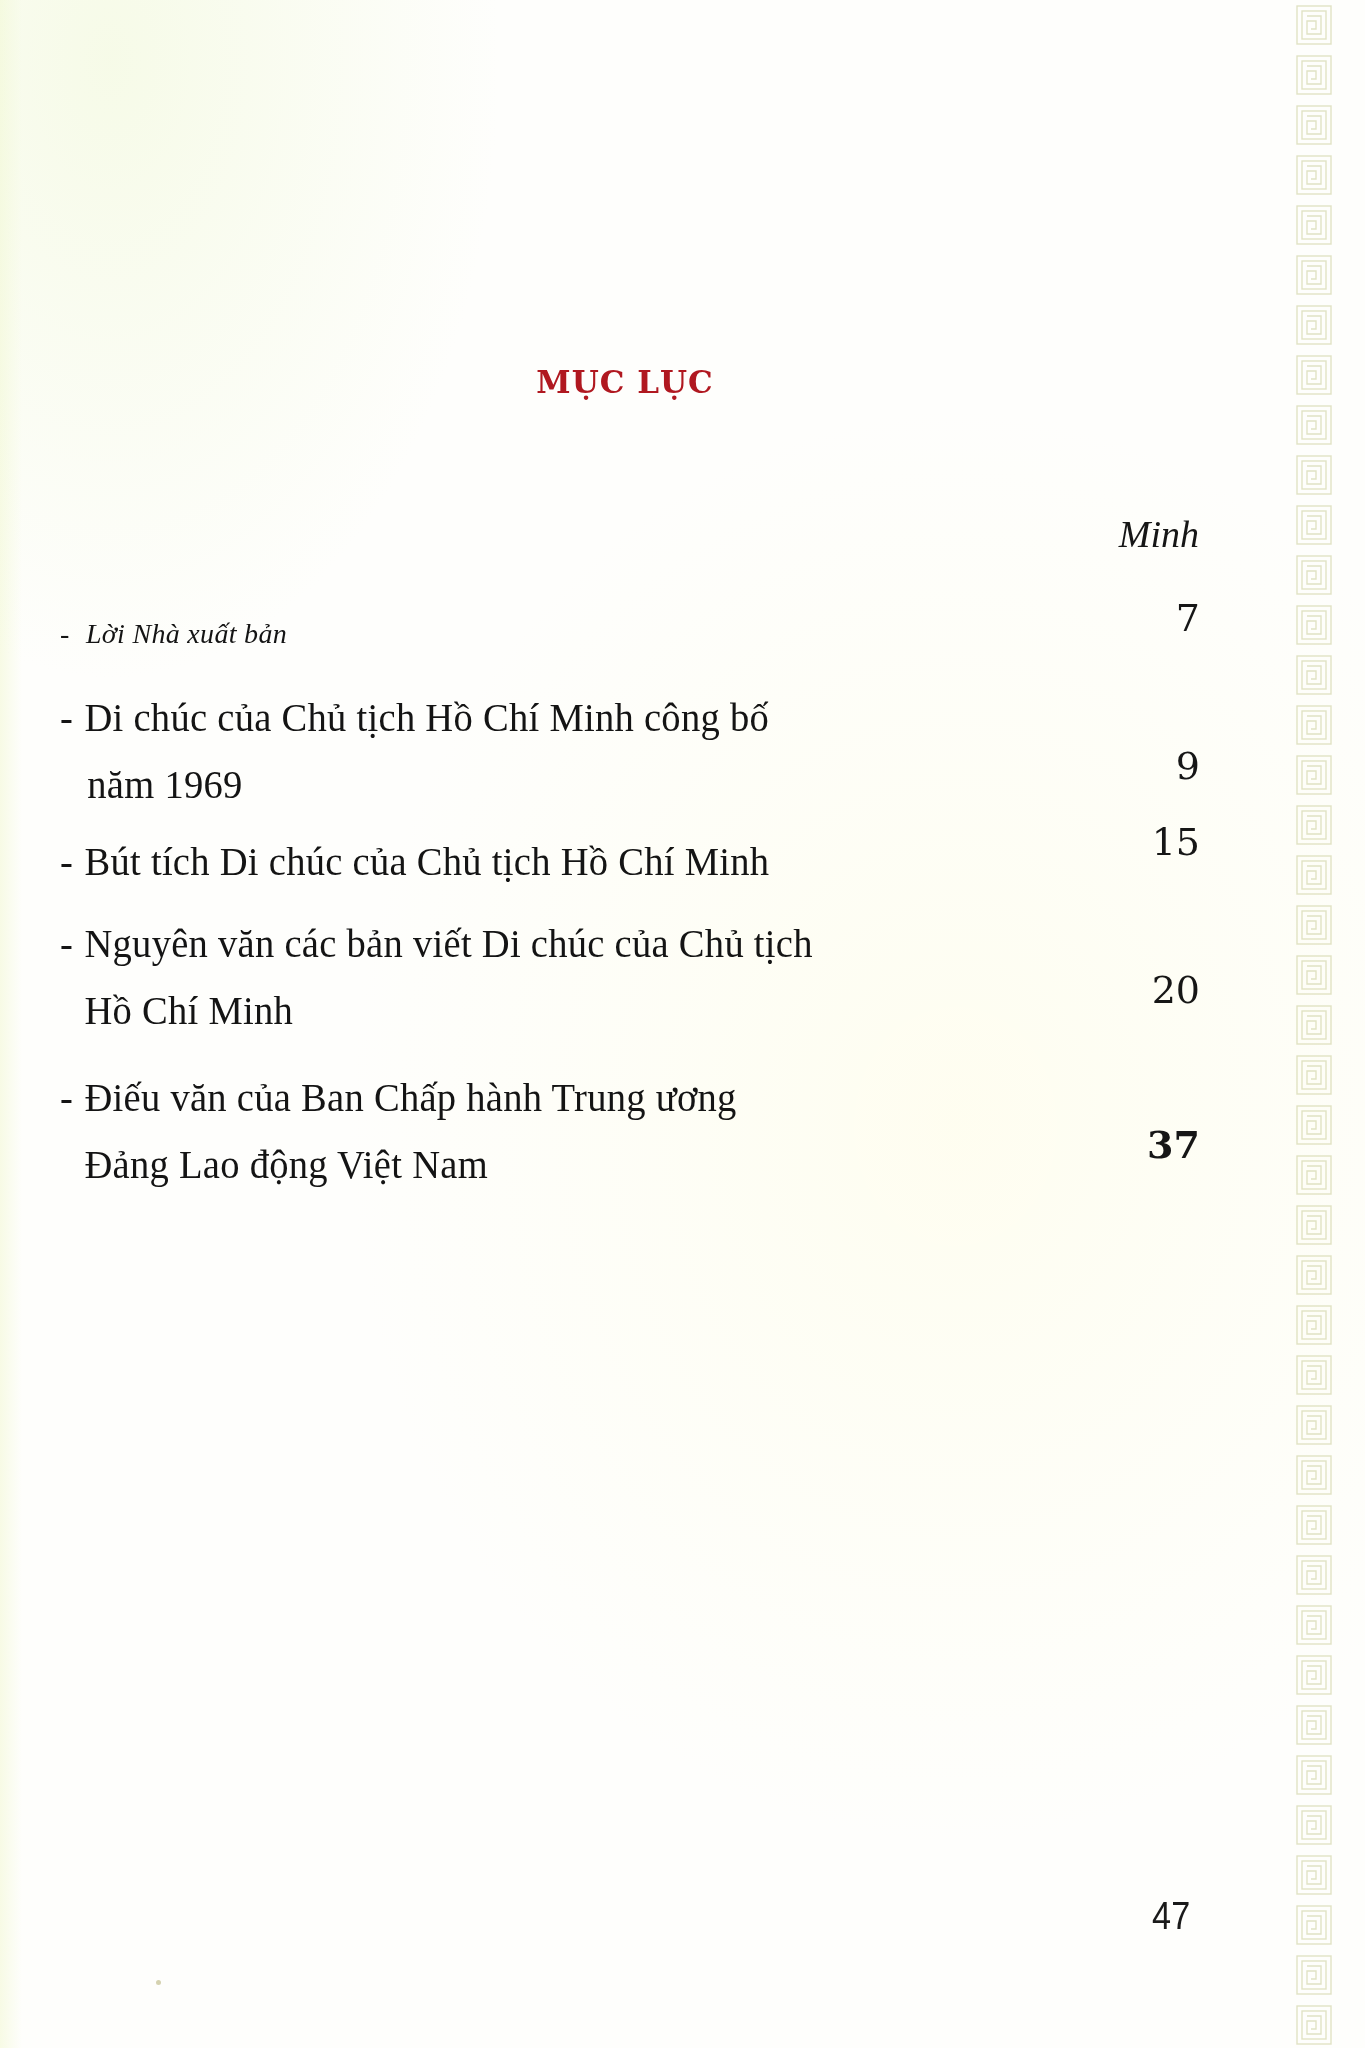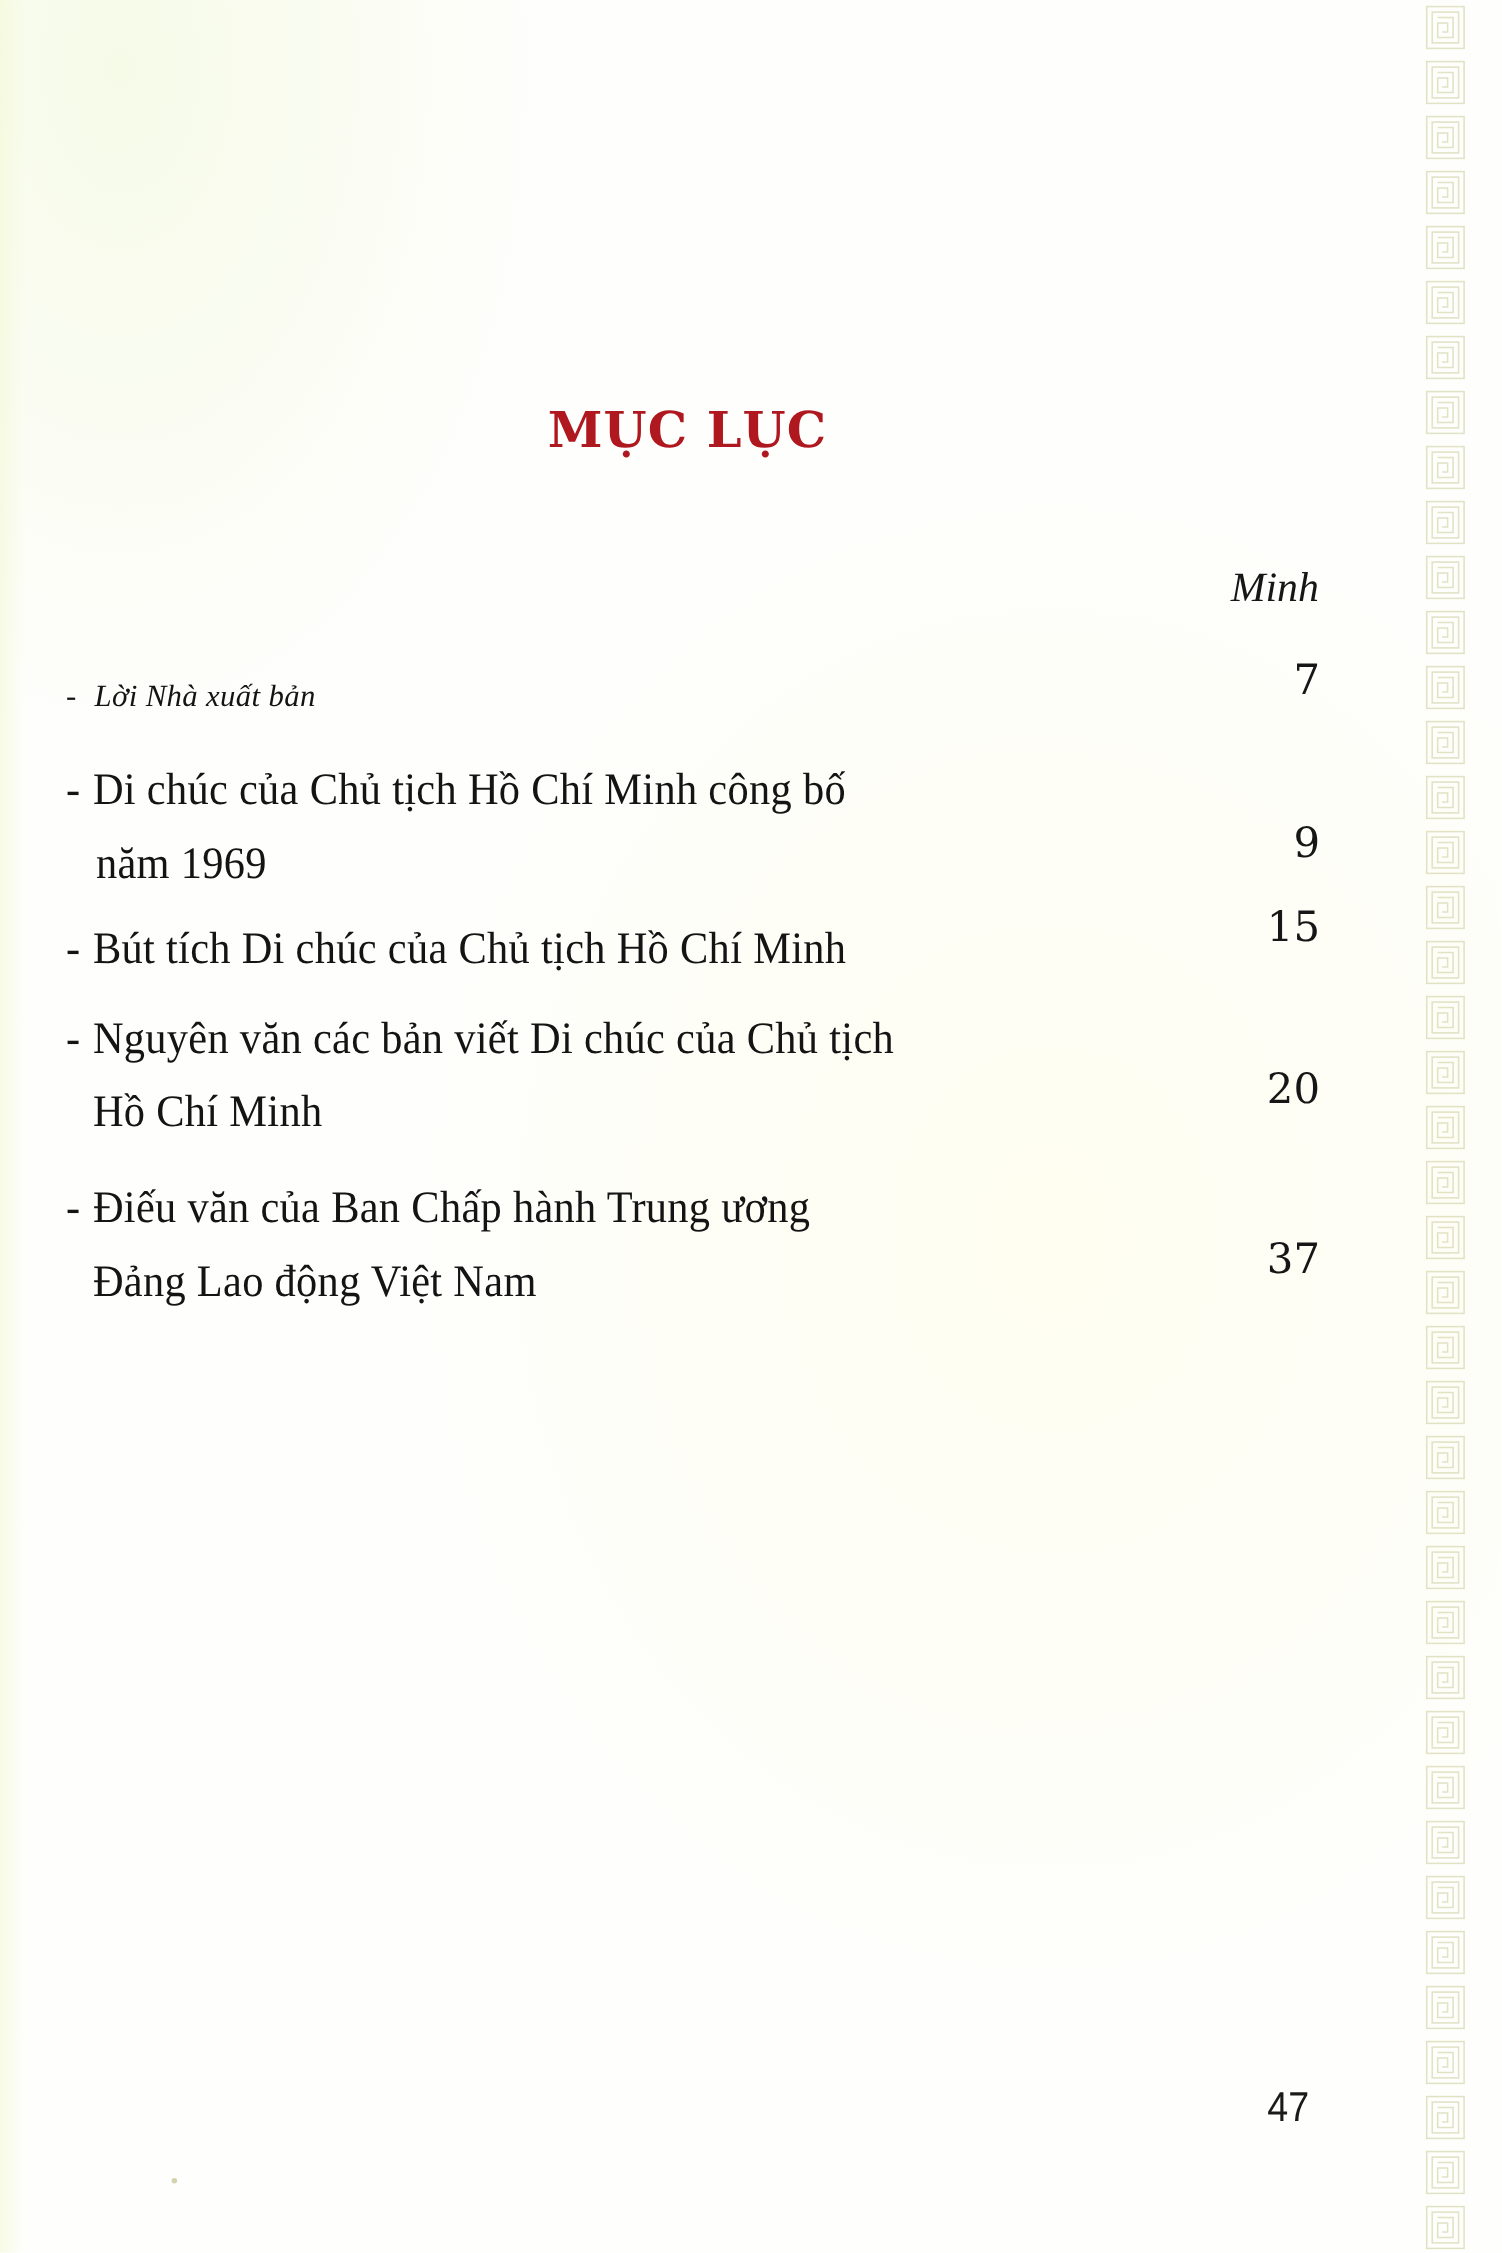--- a/index.html
+++ b/index.html
@@ -25,21 +25,21 @@
         #fefefc;
     }
     .title {
       position: absolute;
       left: 0;
       width: 1250px;
       top: 364px;
       text-align: center;
       font-family: "DejaVu Serif", "Liberation Serif", serif;
       font-weight: bold;
-      font-size: 45px;
+      font-size: 31px;
       letter-spacing: 1px;
       color: #b01820;
     }
     .trang {
       position: absolute;
       right: 166px;
       top: 512px;
       font-style: italic;
       font-size: 38px;
       color: #161616;
@@ -162,21 +162,21 @@
       <span class="line2" style="padding-left:26px;">Hồ Chí Minh</span>
     </div>
     <div class="entry-page" style="top:58px;">20</div>
   </div>
 
   <div class="entry" style="top:1064px;">
     <div class="entry-text">
       <span class="dash">-</span><span>Điếu văn của Ban Chấp hành Trung ương</span>
       <span class="line2" style="padding-left:26px;">Đảng Lao động Việt Nam</span>
     </div>
-    <div class="entry-page" style="top:58px;">37</div>
+    <div class="entry-page" style="top:58px;font-weight:bold;">37</div>
   </div>
 
   <div class="folio">47</div>
 
   <div class="speck"></div>
 
   <div class="border-strip" id="border-strip">
   <div class="key-tile">
     <svg viewBox="0 0 38 42" fill="none" stroke="#c9cc98" stroke-width="1.4">
       <rect x="2" y="2" width="34" height="38"></rect>

